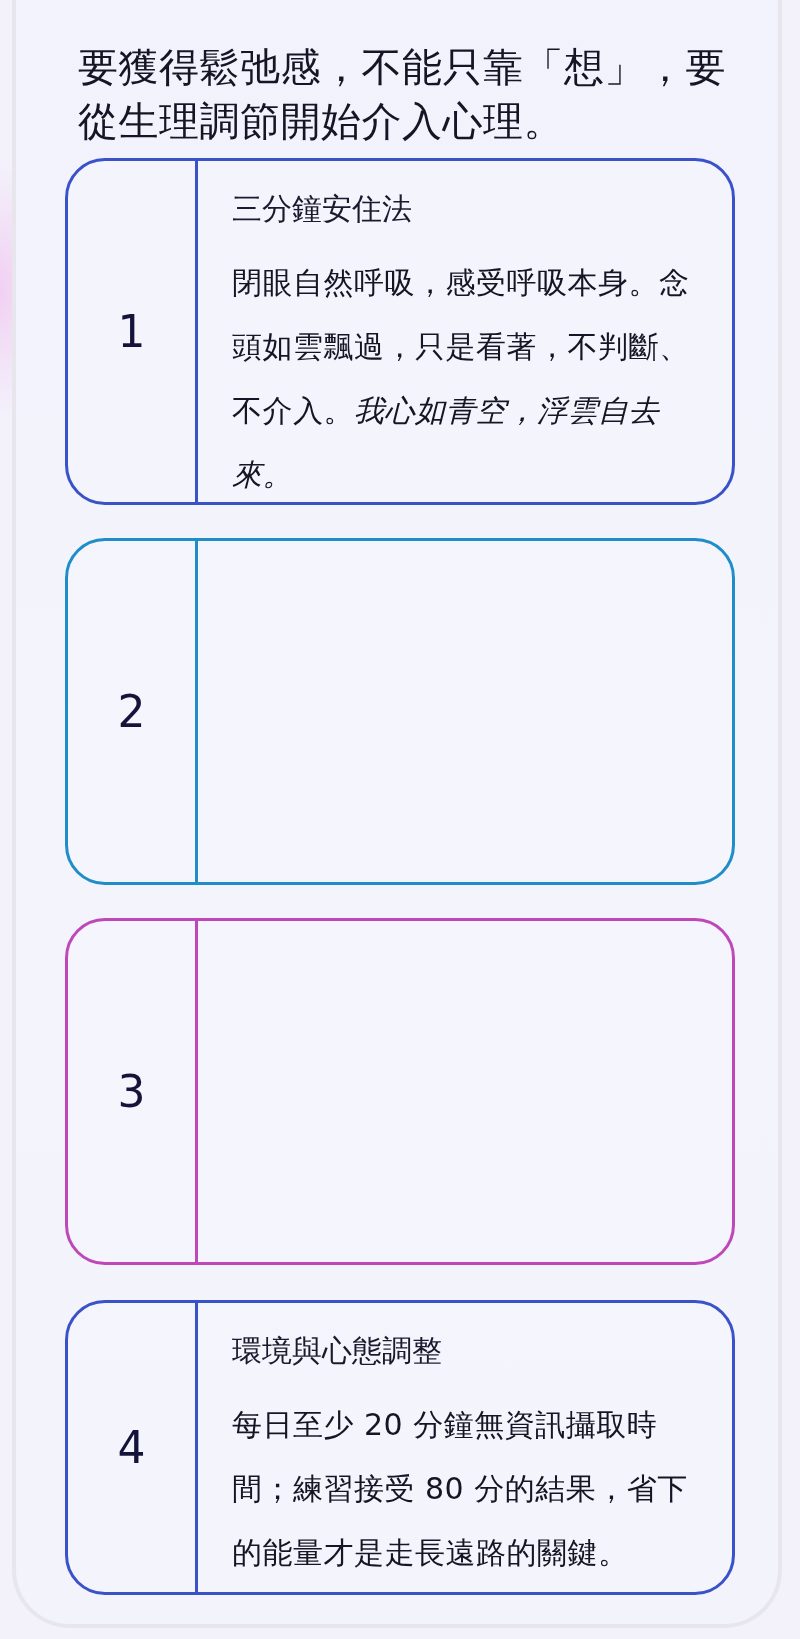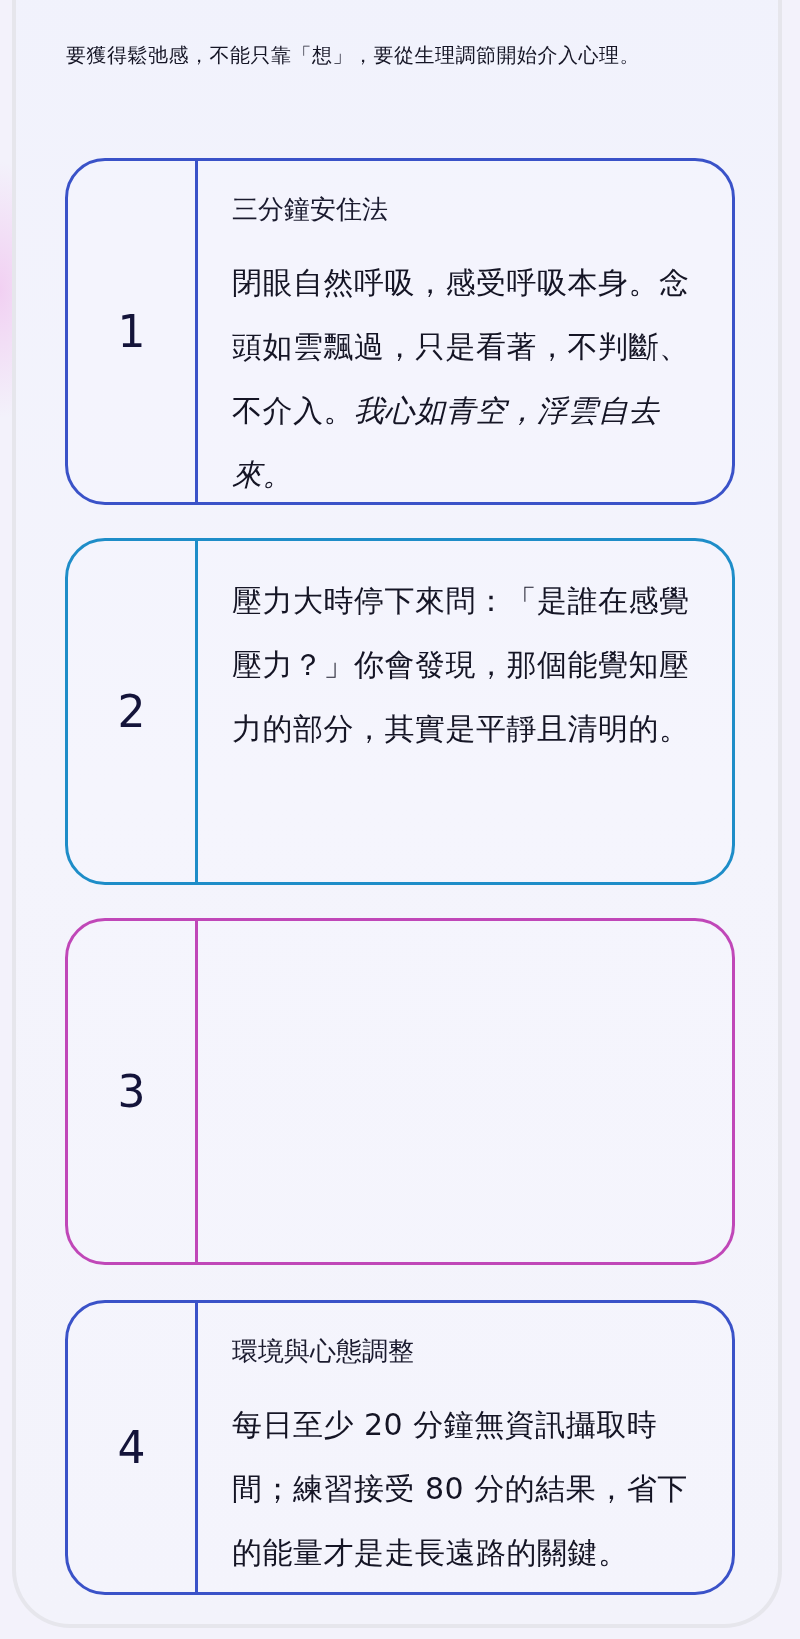--- a/index.html
+++ b/index.html
@@ -45,25 +45,25 @@
       border-top: none;
       border-radius: 0 0 58px 58px;
       background: linear-gradient(180deg, #f1f2fc 0%, #f4f4fc 50%, #f3f3fb 100%);
       box-sizing: border-box;
     }
     .intro {
       position: absolute;
       left: 66px;
       top: 28px;
       width: 660px;
-      font-size: 20px;
+      font-size: 40px;
       line-height: 54px;
       color: #151525;
       letter-spacing: 0.5px;
-      margin: 0;
+      margin: 12px;
     }
     .card {
       position: absolute;
       left: 65px;
       width: 670px;
       border: 3px solid #3a52c8;
       border-radius: 40px;
       box-sizing: border-box;
       display: flex;
       background: rgba(245,245,253,0.6);
@@ -81,21 +81,21 @@
       font-size: 44px;
       color: #14143a;
       font-family: "DejaVu Sans", sans-serif;
     }
     .card .content {
       flex: 1;
       padding: 28px 30px 0 34px;
       box-sizing: border-box;
     }
     .card .title {
-      font-size: 26px;
+      font-size: 30px;
       line-height: 40px;
       color: #1a1a2e;
       margin: 0 0 22px 0;
       font-weight: normal;
     }
     .card .body {
       font-size: 30px;
       line-height: 64px;
       color: #151525;
       margin: 0;
@@ -127,21 +127,20 @@
     <h3 class="title">三分鐘安住法</h3>
     <p class="body"><span>閉眼自然呼吸，感受呼吸本身。念頭如雲飄過，只是看著，不判斷、不介入。</span><em>我心如青空，浮雲自去來。</em></p>
   </div>
 </div>
 
 <div class="card c2">
   <div class="num-col">
     <span class="num">2</span>
   </div>
   <div class="content">
-    <p class="body">壓力大時停下來問：「是誰在感覺壓力？」你會發現，那個能覺知壓力的部分，其實是平靜且清明的。</p>
   </div>
 </div>
 
 <div class="card c3">
   <div class="num-col">
     <span class="num">3</span>
   </div>
   <div class="content">
   </div>
 </div>

